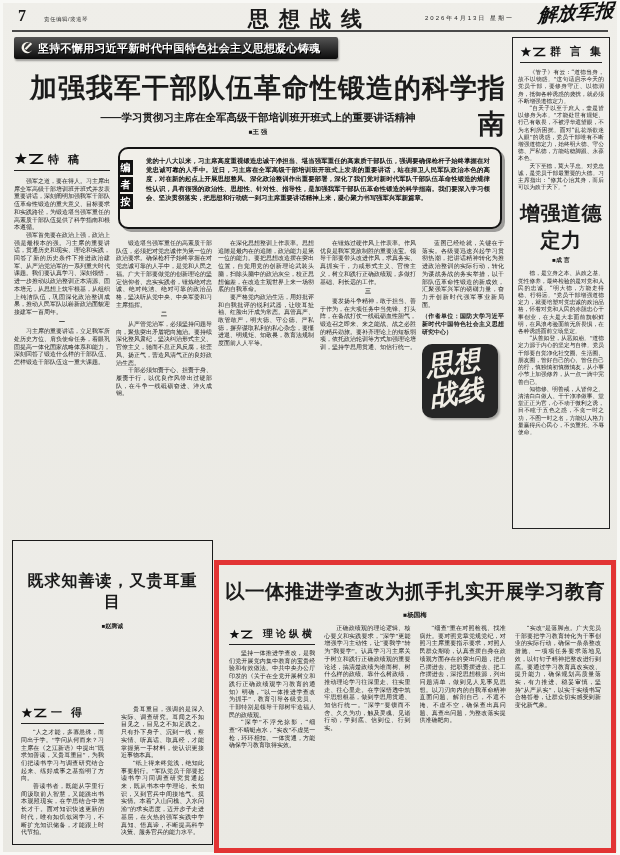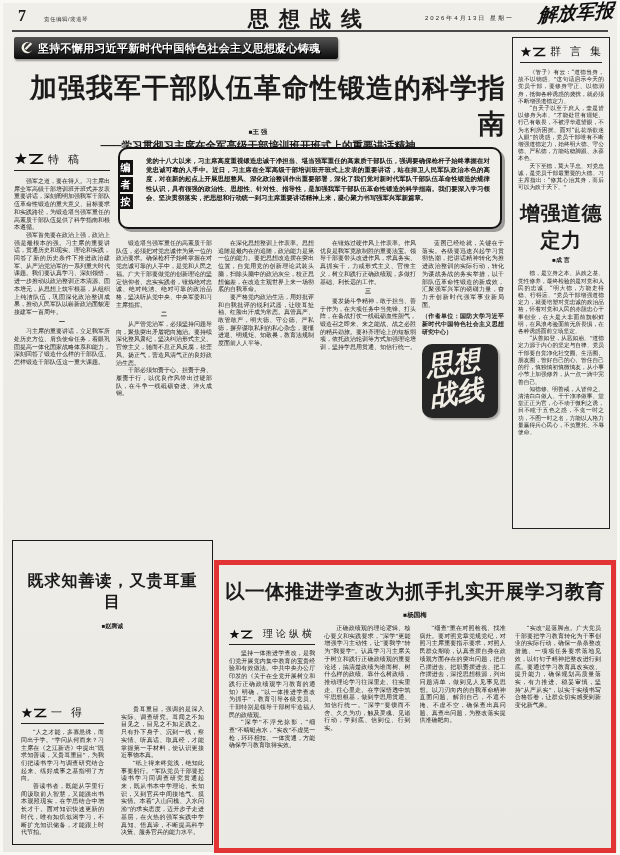--- a/index.html
+++ b/index.html
@@ -16,24 +16,24 @@
             font-family:"DejaVu Serif",serif;transform:rotate(-4deg) skewX(-8deg);color:#101010;}
   
   .banner{position:absolute;left:14px;top:37px;width:324px;height:22px;border-radius:2px;
           background:linear-gradient(#555,#0b0b0b);display:flex;align-items:center;gap:4px;
           padding:0 6px;box-sizing:border-box;box-shadow:1px 2px 2px rgba(0,0,0,.35);}
   .banner .txt{color:#fff;font-weight:700;font-size:11px;white-space:nowrap;letter-spacing:.3px;
                text-shadow:1px 1px 0 #000;}
   
   .lead-title{position:absolute;left:10px;top:70px;width:496px;text-align:right;font-size:27px;
               font-weight:700;letter-spacing:1px;}
-  .lead-sub{position:absolute;left:10px;top:111px;width:496px;text-align:center;font-size:10.5px;font-weight:700;margin-top:28px;}
+  .lead-sub{position:absolute;left:10px;top:111px;width:496px;text-align:center;font-size:10.5px;font-weight:700;}
   .lead-author{position:absolute;left:10px;top:128px;width:496px;text-align:center;font-size:6.5px;font-weight:700;}
   .label-row{display:flex;align-items:flex-end;gap:4px;border-bottom:1.5px solid #222;padding-bottom:3px;}
-  .label-row .lbl{font-size:11px;font-weight:400;letter-spacing:3px;white-space:nowrap;}
+  .label-row .lbl{font-size:11px;font-weight:700;letter-spacing:3px;white-space:nowrap;}
   .lbl-tegao{position:absolute;left:14px;top:151px;width:96px;}
   .editor-box{position:absolute;left:118px;top:147px;width:384px;height:82px;border:2px solid #141414;
               border-radius:10px;background:#f1efe9;box-shadow:3px 3px 0 rgba(60,60,60,.45);
               box-sizing:border-box;padding:7px 10px 6px 26px;}
   .editor-tab{position:absolute;left:-2px;top:11px;width:15px;}
   .editor-tab .t{width:15px;height:15px;margin-bottom:2px;background:#111;color:#fff;font-size:10px;
                  line-height:15px;text-align:center;font-weight:700;}
   .editor-text{font-size:6.4px;line-height:9.2px;font-weight:700;text-align:justify;
                font-family:"Liberation Serif",serif;color:#111;}
   .tiny{font-size:6px;line-height:7.7px;text-align:justify;color:#1c1c1c;font-family:"Liberation Serif",serif;}

